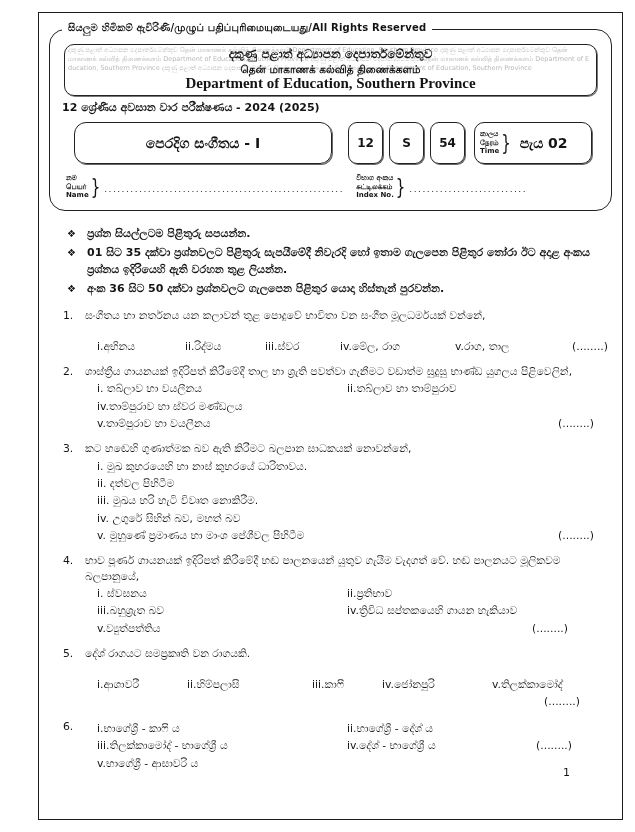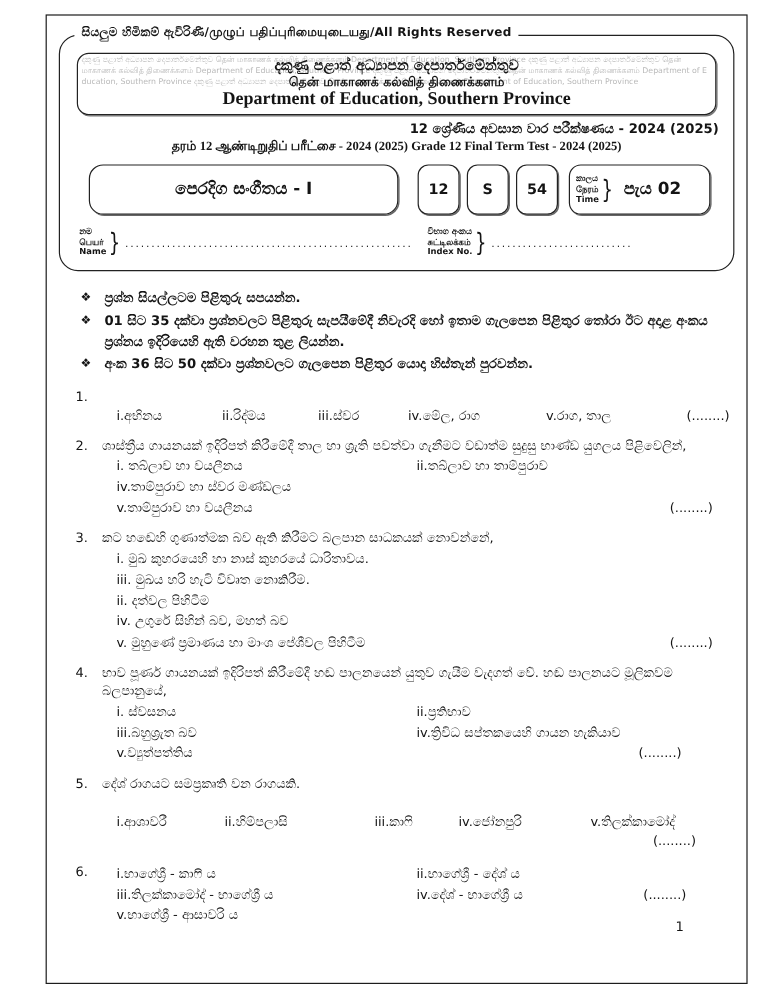--- a/index.html
+++ b/index.html
@@ -29,21 +29,21 @@
   }
   .dept-watermark {
     position:absolute; inset:0; padding:1px 3px; font-size:6.5px; line-height:9px;
     color:#b9b9b9; word-break:break-all; overflow:hidden; user-select:none;
   }
   .dept-lines { position:relative; text-align:center; padding-top:2px; }
   .dept-si { font-size:12px; font-weight:bold; line-height:15px; }
   .dept-ta { font-size:10.5px; font-weight:bold; line-height:14px; }
   .dept-en { font-size:15px; font-weight:bold; line-height:15px;
              font-family:"Liberation Serif","DejaVu Serif",serif; }
-  .exam-title-1 { text-align:right; font-size:11px; font-weight:bold; margin-top:5px; }
+  .exam-title-1 { text-align:left; font-size:11px; font-weight:bold; margin-top:5px; }
   .exam-title-2 { text-align:center; font-size:10.5px; font-weight:bold; margin-top:2px;
                   font-family:"Liberation Serif","DejaVu Serif",serif; }
   .subject-row { display:flex; align-items:stretch; height:42px; margin:8px 2px 0 12px; }
   .subject-box {
     width:258px; border:1.8px solid #222; border-radius:12px; box-shadow:1px 1px 0 #666;
     display:flex; align-items:center; justify-content:center;
     font-size:14px; font-weight:bold;
   }
   .code-box {
     width:35px; border:1.8px solid #222; border-radius:9px; box-shadow:1px 1px 0 #666;
@@ -99,21 +99,20 @@
       <div class="dept-box">
         <div class="dept-watermark">දකුණු පළාත් අධ්‍යාපන දෙපාර්තමේන්තුව தென் மாகாணக் கல்வித் திணைக்களம் Department of Education, Southern Province දකුණු පළාත් අධ්‍යාපන දෙපාර්තමේන්තුව தென் மாகாணக் கல்வித் திணைக்களம் Department of Education, Southern Province දකුණු පළාත් අධ්‍යාපන දෙපාර්තමේන්තුව தென் மாகாணக் கல்வித் திணைக்களம் Department of Education, Southern Province දකුණු පළාත් අධ්‍යාපන දෙපාර්තමේන්තුව தென் மாகாணக் கல்வித் திணைக்களம் Department of Education, Southern Province</div>
         <div class="dept-lines">
           <div class="dept-si">දකුණු පළාත් අධ්‍යාපන දෙපාර්තමේන්තුව</div>
           <div class="dept-ta">தென் மாகாணக் கல்வித் திணைக்களம்</div>
           <div class="dept-en">Department of Education, Southern Province</div>
         </div>
       </div>
 
       <div class="exam-title-1">12 ශ්‍රේණිය අවසාන වාර පරීක්ෂණය - 2024 (2025)</div>
-      <div class="exam-title-2">தரம் 12 ஆண்டிறுதிப் பரீட்சை - 2024 (2025) Grade 12 Final Term Test - 2024 (2025)</div>
 
       <div class="subject-row">
         <div class="subject-box">පෙරදිග සංගීතය - I</div>
         <div class="code-box first">12</div>
         <div class="code-box">S</div>
         <div class="code-box">54</div>
         <div class="time-box">
           <div class="tiny-labels">
             <div>කාලය</div>
             <div>நேரம்</div>
@@ -155,20 +154,21 @@
         <span class="instr-bullet">❖</span>
         <span>අංක 36 සිට 50 දක්වා ප්‍රශ්නවලට ගැලපෙන පිළිතුර යොදා හිස්තැන් පුරවන්න.</span>
       </div>
     </div>
 
     <div class="questions">
 
       <div class="question">
         <span class="q-num">1.</span>
         <div class="q-body">
+          <div class="q-stem">සංගීතය හා නර්තනය යන කලාවන් තුළ පොදුවේ භාවිතා වන සංගීත මූලධර්මයක් වන්නේ,</div>
           <div class="opts-inline">
             <span class="q1-o1">i.අභිනය</span>
             <span class="q1-o2">ii.රිද්මය</span>
             <span class="q1-o3">iii.ස්වර</span>
             <span class="q1-o4">iv.මේල, රාග</span>
             <span>v.රාග, තාල</span>
             <span class="blank">(........)</span>
           </div>
         </div>
       </div>
@@ -192,24 +192,24 @@
       </div>
 
       <div class="question">
         <span class="q-num">3.</span>
         <div class="q-body">
           <div class="q-stem">කට හඬෙහි ගුණාත්මක බව ඇති කිරීමට බලපාන සාධකයක් නොවන්නේ,</div>
           <div class="opt-row">
             <span>i. මුඛ කුහරයෙහි හා නාස් කුහරයේ ධාරිතාවය.</span>
           </div>
           <div class="opt-row">
+            <span>ii. දත්වල පිහිටීම</span>
+          </div>
+          <div class="opt-row">
             <span>iii. මුඛය හරි හැටි විවෘත නොකිරීම.</span>
-          </div>
-          <div class="opt-row">
-            <span>ii. දත්වල පිහිටීම</span>
           </div>
           <div class="opt-row">
             <span>iv. උගුරේ සිහින් බව, මහත් බව</span>
           </div>
           <div class="opt-row">
             <span>v. මුහුණේ ප්‍රමාණය හා මාංශ පේශීවල පිහිටීම</span>
             <span class="blank blank-right-14">(........)</span>
           </div>
         </div>
       </div>

